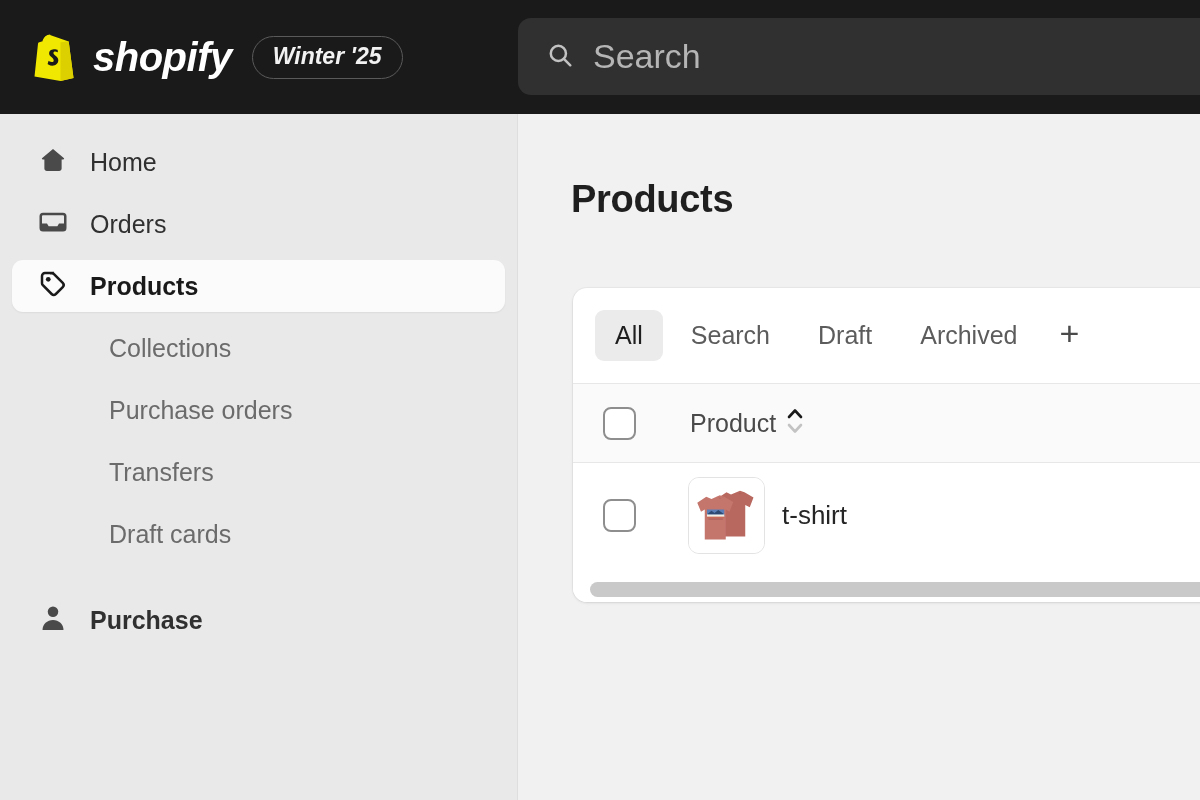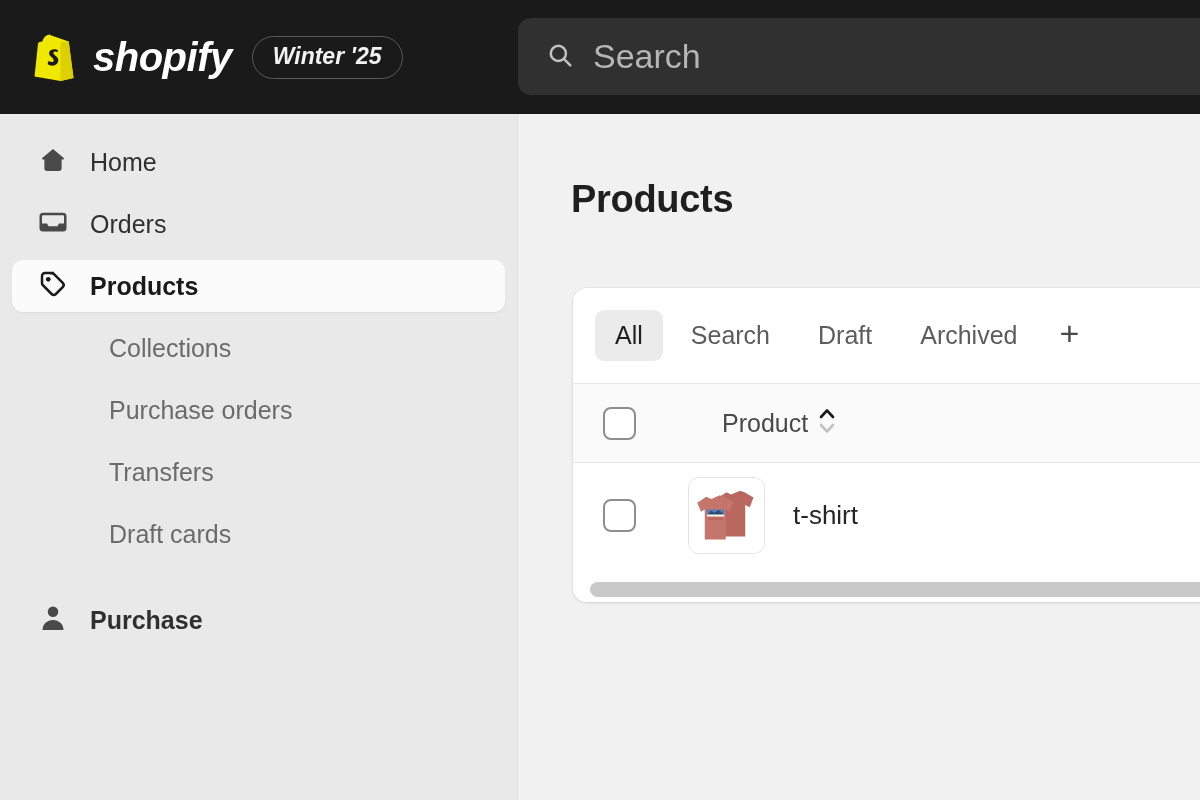--- a/index.html
+++ b/index.html
@@ -118,40 +118,40 @@
     padding-left: 30px;
   }
   .checkbox {
     width: 33px; height: 33px; flex: none;
     background: #ffffff;
     border: 2px solid #8e8e8e;
     border-radius: 8px;
   }
   .th-product {
     display: flex; align-items: center; gap: 9px;
-    margin-left: 86px;
+    margin-left: 54px;
   }
   .th-label { font-size: 25px; color: #4a4a4a; }
   .sort-arrows { width: 20px; height: 34px; flex: none; }
 
   .trow {
     height: 104px;
     display: flex; align-items: center;
     padding-left: 30px;
   }
   .thumb {
     width: 77px; height: 77px; flex: none;
     margin-left: 52px;
     background: #ffffff;
     border: 1px solid #e3e3e3;
     border-radius: 11px;
     overflow: hidden;
   }
   .thumb svg { display: block; width: 100%; height: 100%; }
-  .row-title { font-size: 26px; color: #262626; margin-left: 28px; }
+  .row-title { font-size: 26px; color: #262626; margin-left: 17px; }
 
   .hscroll-track {
     position: absolute; left: 0; bottom: 0;
     width: 700px; height: 26px;
     background: #ffffff;
     display: flex; align-items: center;
   }
   .hscroll-thumb {
     margin-left: 17px;
     width: 690px; height: 15px;

